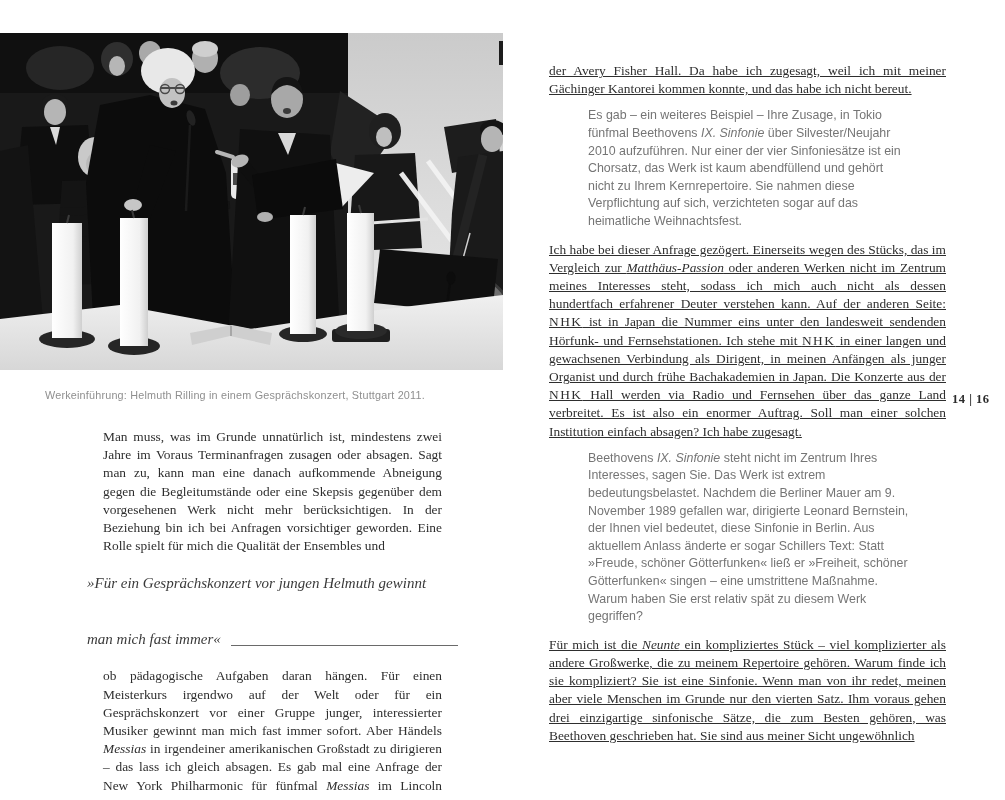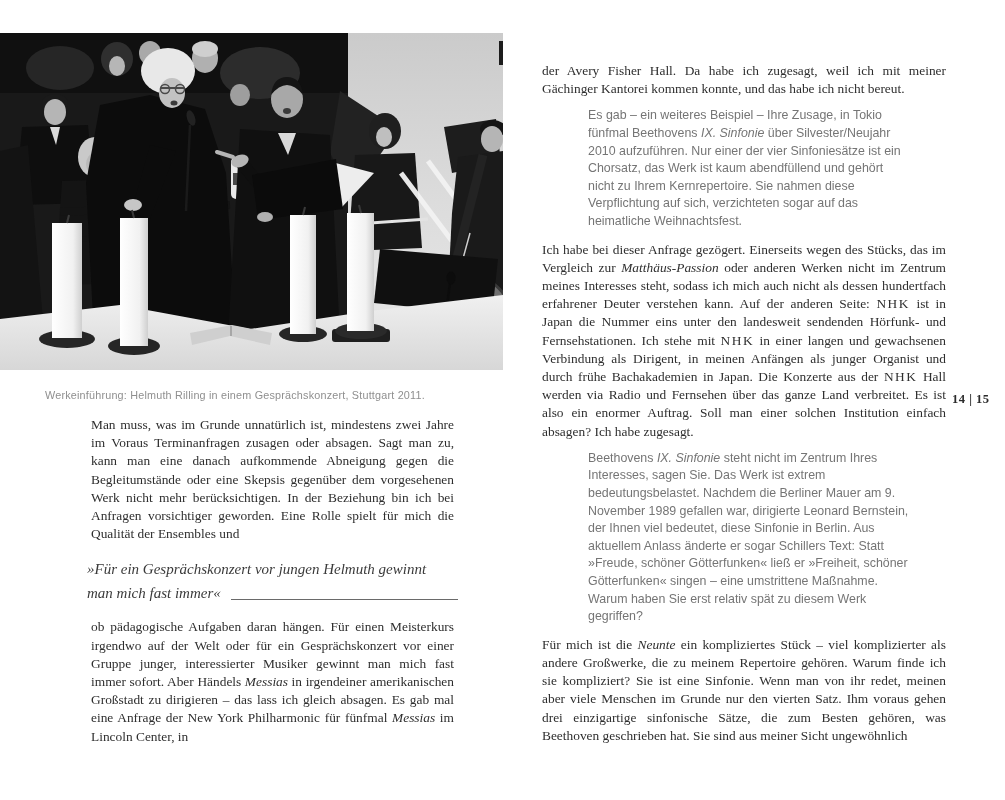--- a/index.html
+++ b/index.html
@@ -11,27 +11,27 @@
   .photo svg{display:block;width:100%;height:100%;}
 
   .caption{position:absolute;left:45px;top:389px;width:450px;
            font-family:"Liberation Sans", sans-serif;font-size:10.8px;letter-spacing:.2px;
            color:#8f8f8f;}
 
   
   .left-col{position:absolute;left:87px;top:412px;width:371px;}
   .right-col{position:absolute;left:542px;top:62px;width:404px;}
 
-  p.body{margin:4px;font-size:13.4px;line-height:18.2px;text-align:justify;
+  p.body{margin:16px;font-size:13.4px;line-height:18.2px;text-align:justify;
          text-justify:inter-word;color:#2e2e2e;}
-  .right-col p.body{margin:0 0 9px 0;}
+  .right-col p.body{margin:0 0 9px 7px;text-decoration:underline;}
 
   .pullquote{margin:14px 0 13px 0;font-style:italic;font-size:15px;line-height:24px;color:#3a3a3a;}
   .pq-line1{white-space:nowrap;}
-  .pq-line2{display:flex;align-items:flex-end;}
+  .pq-line2{display:flex;align-items:flex-end;margin-top:32px;}
   .pq-line2 .pq-text{white-space:nowrap;}
   .pq-rule{flex:1;border-bottom:1px solid #6a6a6a;margin:0 0 5px 10px;}
 
   .question{margin:8px 0 10px 46px;width:322px;
             font-family:"Liberation Sans", sans-serif;font-size:12.4px;line-height:17.6px;
             color:#757575;text-align:left;}
   .question i{}
 
   .sp{letter-spacing:1.5px;}
 
@@ -221,15 +221,15 @@
   </div>
 
   <div class="right-col">
     <p class="body">der Avery Fisher Hall. Da habe ich zugesagt, weil ich mit meiner Gächinger Kantorei kommen konnte, und das habe ich nicht bereut.</p>
     <div class="question">Es gab – ein weiteres Beispiel – Ihre Zusage, in Tokio fünfmal Beethovens <i>IX. Sinfonie</i> über Silvester/Neujahr 2010 aufzuführen. Nur einer der vier Sinfoniesätze ist ein Chorsatz, das Werk ist kaum abendfüllend und gehört nicht zu Ihrem Kernrepertoire. Sie nahmen diese Verpflichtung auf sich, verzichteten sogar auf das heimatliche Weihnachtsfest.</div>
     <p class="body">Ich habe bei dieser Anfrage gezögert. Einerseits wegen des Stücks, das im Vergleich zur <i>Matthäus-Passion</i> oder anderen Werken nicht im Zentrum meines Interesses steht, sodass ich mich auch nicht als dessen hundertfach erfahrener Deuter verstehen kann. Auf der anderen Seite: <span class="sp">NHK</span> ist in Japan die Nummer eins unter den landesweit sendenden Hörfunk- und Fernsehstationen. Ich stehe mit <span class="sp">NHK</span> in einer langen und gewachsenen Verbindung als Dirigent, in meinen Anfängen als junger Organist und durch frühe Bachakademien in Japan. Die Konzerte aus der <span class="sp">NHK</span> Hall werden via Radio und Fernsehen über das ganze Land verbreitet. Es ist also ein enormer Auftrag. Soll man einer solchen Institution einfach absagen? Ich habe zugesagt.</p>
     <div class="question">Beethovens <i>IX. Sinfonie</i> steht nicht im Zentrum Ihres Interesses, sagen Sie. Das Werk ist extrem bedeutungsbelastet. Nachdem die Berliner Mauer am 9. November 1989 gefallen war, dirigierte Leonard Bernstein, der Ihnen viel bedeutet, diese Sinfonie in Berlin. Aus aktuellem Anlass änderte er sogar Schillers Text: Statt »Freude, schöner Götterfunken« ließ er »Freiheit, schöner Götterfunken« singen – eine umstrittene Maßnahme. Warum haben Sie erst relativ spät zu diesem Werk gegriffen?</div>
     <p class="body">Für mich ist die <i>Neunte</i> ein kompliziertes Stück – viel komplizierter als andere Großwerke, die zu meinem Repertoire gehören. Warum finde ich sie kompliziert? Sie ist eine Sinfonie. Wenn man von ihr redet, meinen aber viele Menschen im Grunde nur den vierten Satz. Ihm voraus gehen drei einzigartige sinfonische Sätze, die zum Besten gehören, was Beethoven geschrieben hat. Sie sind aus meiner Sicht ungewöhnlich</p>
   </div>
 
-  <div class="pagenum">14 | 15</div>
+  <div class="pagenum">14 | 16</div>
 
 </div>
 
 </body></html>

